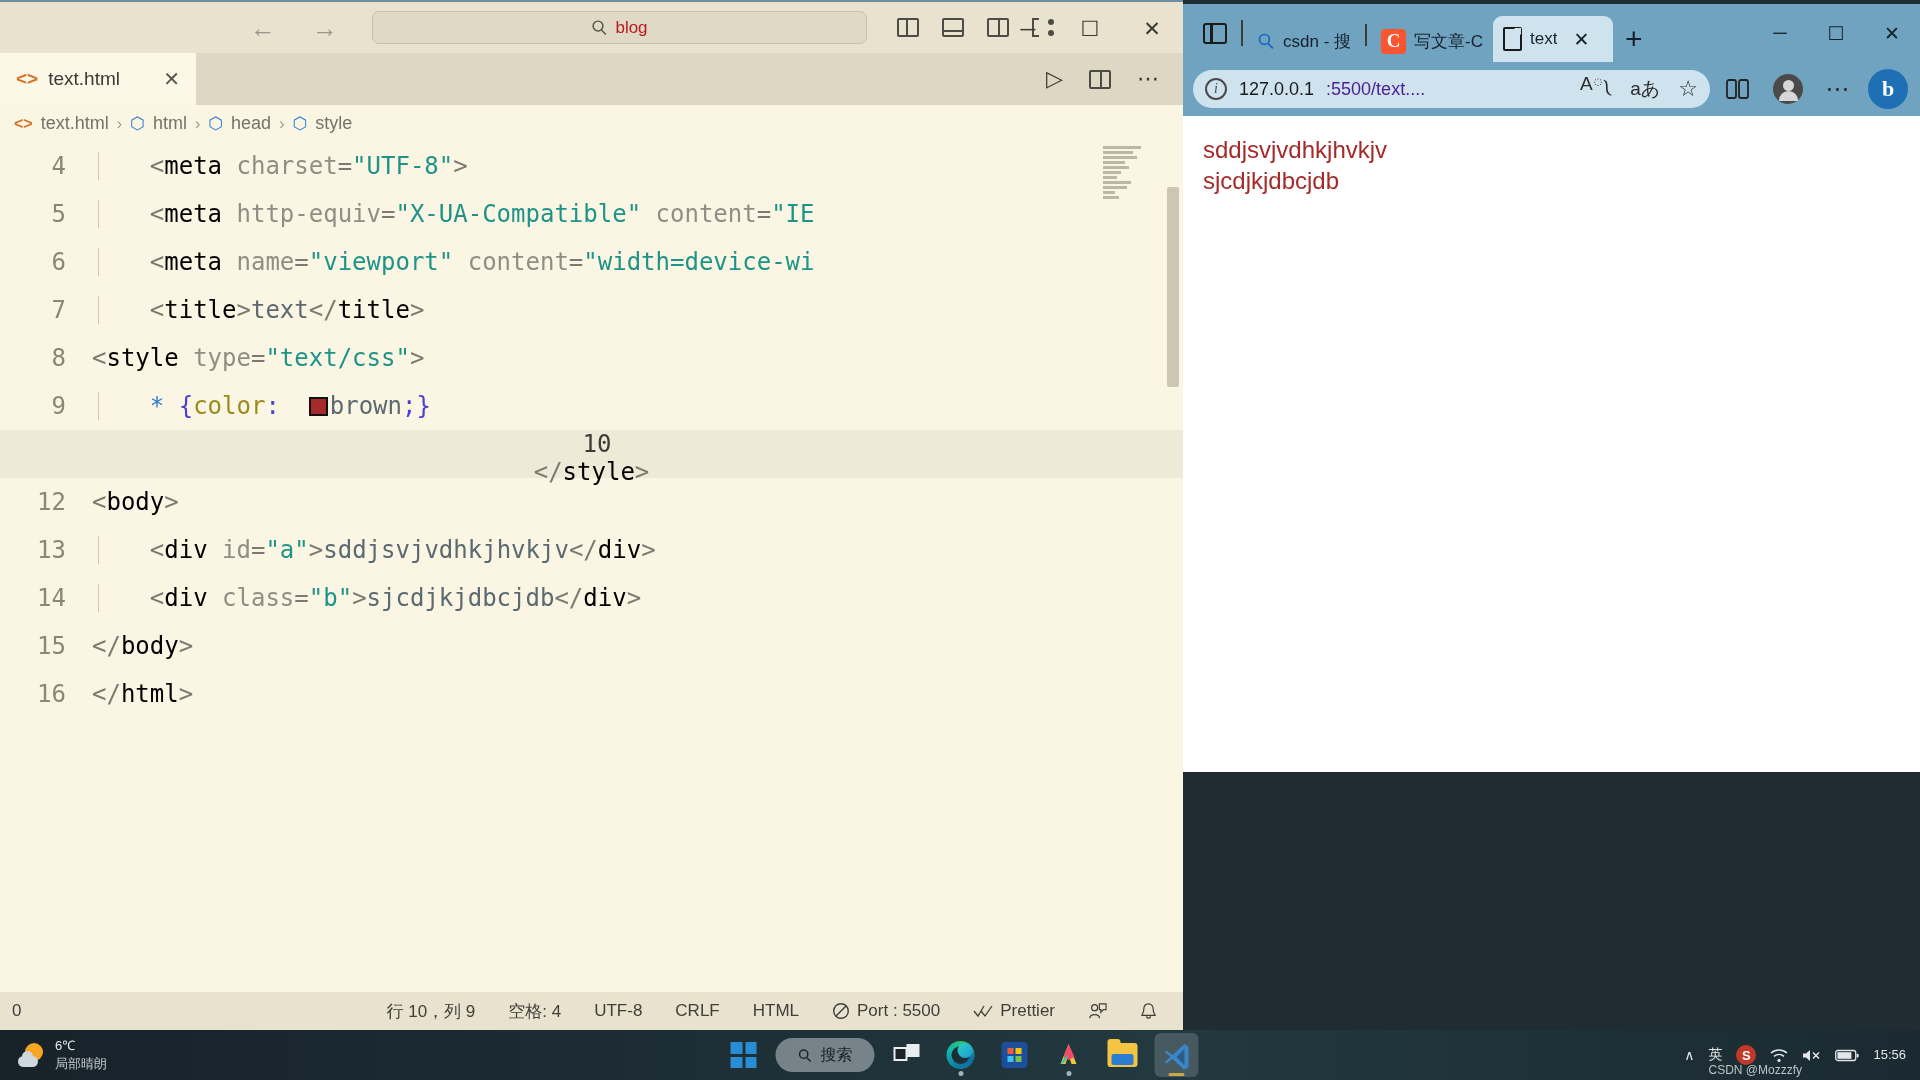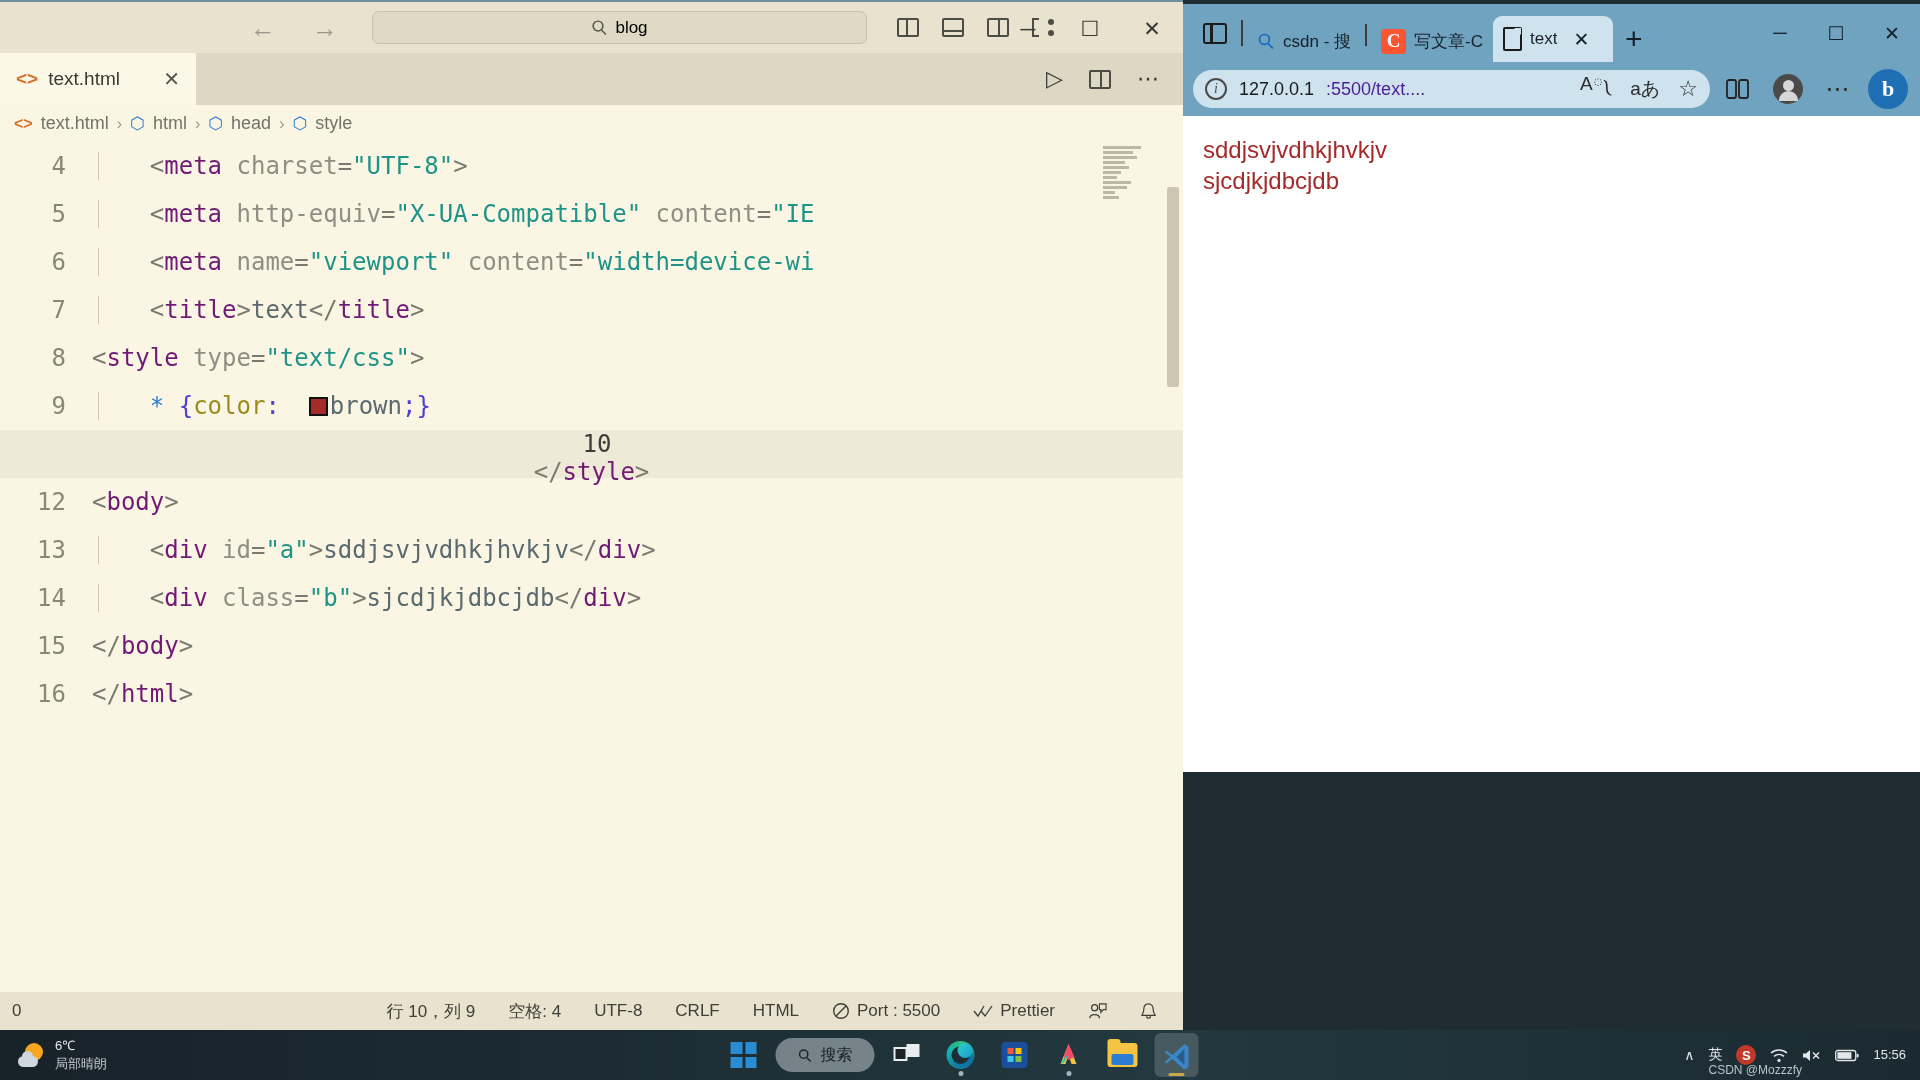--- a/index.html
+++ b/index.html
@@ -18,21 +18,21 @@
   .vs-titlebar {
     height: 53px; background: #E8E2CE; display: flex; align-items: center;
     position: relative; border-top: 2px solid #6f8e9e;
   }
   .vs-tb-left { width: 250px; display:flex; align-items:center; padding-left: 12px; }
   .navbtns { display: flex; gap: 36px; align-items: center; color: #8b8878; }
   .arrow { font-size: 26px; line-height: 1; color: #9a968a; }
   .vs-search {
     width: 495px; height: 33px; background: #DFD9C5; border: 1px solid #c9c2ab;
     border-radius: 7px; display: flex; align-items: center; justify-content: center;
-    gap: 7px; margin-left: 34px; color: #000000; font-size: 17px;
+    gap: 7px; margin-left: 34px; color: #b91c1c; font-size: 17px;
   }
   .vs-layout-icons { display: flex; gap: 23px; margin-left: 30px; align-items: center; }
   .ly { width: 22px; height: 19px; border: 2px solid #4c4c46; border-radius: 2px; position: relative; }
   .ly.l::after { content:''; position:absolute; left: 7px; top:0; bottom:0; width:2px; background:#4c4c46; }
   .ly.b::after { content:''; position:absolute; top: 10px; left:0; right:0; height:2px; background:#4c4c46; }
   .ly.r::after { content:''; position:absolute; right: 7px; top:0; bottom:0; width:2px; background:#4c4c46; }
   .ly.g { border: none; }
   .ly.g span { position:absolute; background:#4c4c46; }
   .winctl { position: absolute; right: 0; top: 0; height: 53px; display:flex; }
   .winctl div {
@@ -67,21 +67,21 @@
     font-family: "DejaVu Sans Mono", monospace; font-size: 24px; white-space: pre;
   }
   .codeline.hl { background: #EFE9D7; flex-direction: column; }
   .lnum {
     width: 92px; text-align: right; padding-right: 26px; color: #8a8678; font-size: 24px;
     font-family: "DejaVu Sans Mono", monospace; flex: none;
   }
   .lnum.cur { color: #3c3c36; }
   .ccontent { flex: 1; position: relative; }
   .indentguide { position:absolute; width:1px; background:#cfc8b2; top:0; bottom:0; left: 6px; }
-  .tag { color: #701a75; }
+  .tag { color: #000000; }
   .punc { color: #7a7a72; }
   .attr { color: #8f8d84; }
   .str { color: #1E9488; }
   .txt { color: #5a6a70; }
   .sel { color: #2B7CD3; }
   .prop { color: #9A8B1E; }
   .brace { color: #4B3FD4; }
   .colorswatch {
     display: inline-block; width: 19px; height: 19px; background: #A52A2A;
     border: 2px solid #111; vertical-align: -2px; margin-right: 2px;

